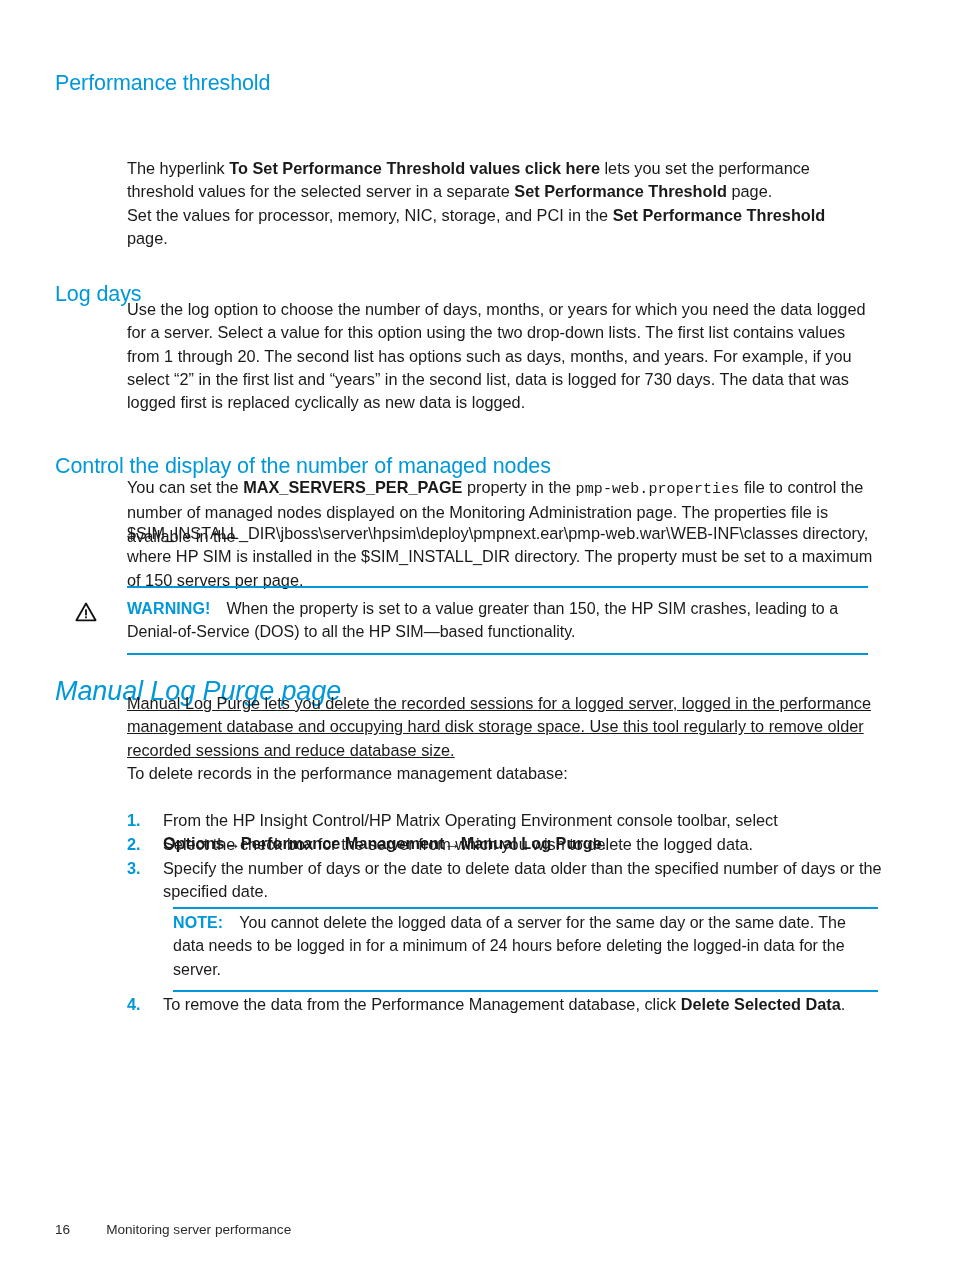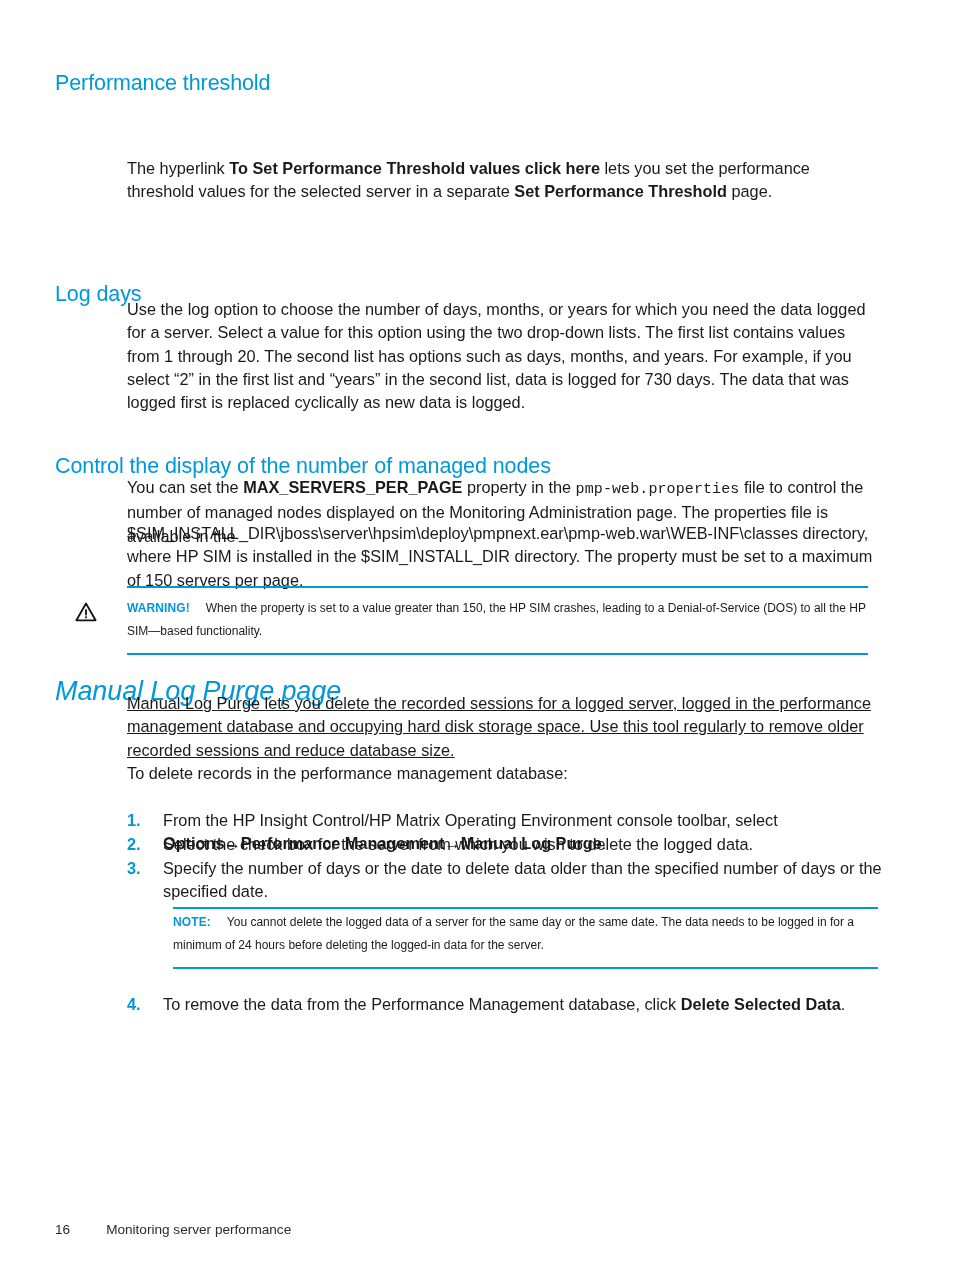--- a/index.html
+++ b/index.html
@@ -63,21 +63,21 @@
 
   
   .admon {
     position: absolute;
     border-top: 2px solid #0098d9;
     border-bottom: 2px solid #0098d9;
     box-sizing: border-box;
   }
   .admon-inner {
     position: relative;
-    font-size: 12px;
+    font-size: 16px;
     line-height: 23.3px;
   }
   .admon-label {
     color: #0098d9;
     font-weight: bold;
     letter-spacing: 0.1px;
   }
   .warn-icon {
     position: absolute;
     left: -52px;
@@ -124,20 +124,23 @@
 
 <div class="page">
 
   <h2 class="h2" style="top:53px;">Performance threshold</h2>
 
 
   <div class="body-block" style="top:157px;">
     <span>The hyperlink </span><b>To Set Performance Threshold values click here</b><span> lets you set the performance threshold values for the selected server in a separate </span><b>Set Performance Threshold</b><span> page.</span>
   </div>
 
+  <div class="body-block" style="top:204px;">
+    <span>Set the values for processor, memory, NIC, storage, and PCI in the </span><b>Set Performance Threshold</b><span> page.</span>
+  </div>
 
   <h2 class="h2" style="top:264px;">Log days</h2>
 
   <div class="body-block" style="top:298px; width:745px;">Use the log option to choose the number of days, months, or years for which you need the data logged for a server. Select a value for this option using the two drop-down lists. The first list contains values from 1 through 20. The second list has options such as days, months, and years. For example, if you select “2” in the first list and “years” in the second list, data is logged for 730 days. The data that was logged first is replaced cyclically as new data is logged.</div>
 
   <h2 class="h2" style="top:418px;margin-top:36px;">Control the display of the number of managed nodes</h2>
 
   <div class="body-block" style="top:476px; width:746px;">
     <span>You can set the </span><b>MAX_SERVERS_PER_PAGE</b><span> property in the </span><span class="mono">pmp-web.properties</span><span> file to control the number of managed nodes displayed on the Monitoring Administration page. The properties file is available in the</span>
   </div>

